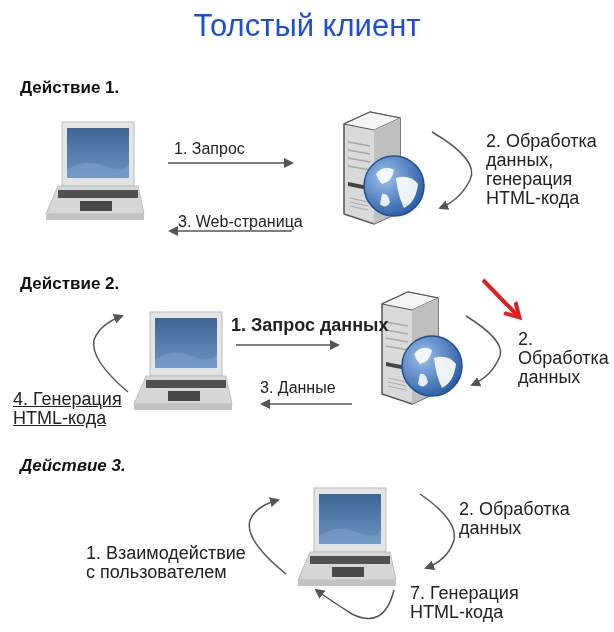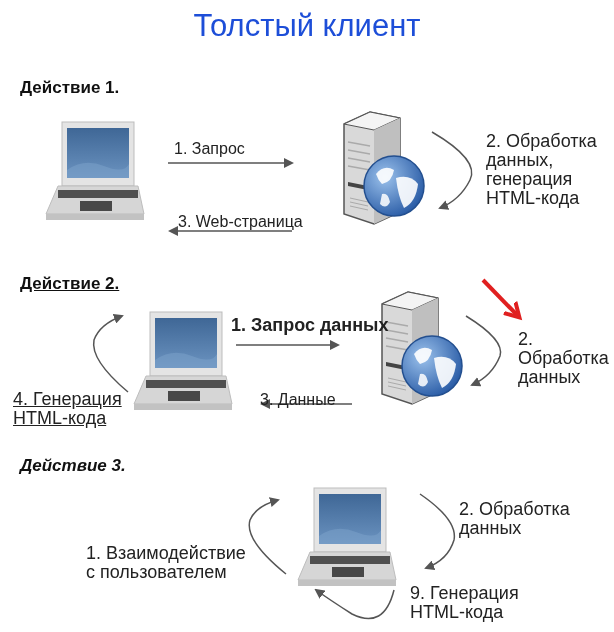--- a/index.html
+++ b/index.html
@@ -92,27 +92,27 @@
 <div class="abs title">Толстый клиент</div>
 
 <div class="abs section" style="left:20px; top:78px;">Действие 1.</div>
 <div class="abs lbl" style="left:174px; top:139px; font-size:16px;">1. Запрос</div>
 <div class="abs lbl" style="left:486px; top:132px;">2. Обработка
 данных,
 генерация
 HTML-кода</div>
 <div class="abs lbl" style="left:178px; top:196px; font-size:16px;margin-top:16px;">3. Web-страница</div>
 
-<div class="abs section" style="left:20px; top:274px;text-decoration:underline;">Действие 2.</div>
+<div class="abs section" style="left:20px; top:274px;">Действие 2.</div>
 <div class="abs lbl" style="left:231px; top:316px;font-weight:bold;">1. Запрос данных</div>
 <div class="abs lbl" style="left:518px; top:330px;">2. Обработка
 данных</div>
-<div class="abs lbl" style="left:260px; top:390px; font-size:16px;">3. Данные</div>
+<div class="abs lbl" style="left:260px; top:378px; font-size:16px;">3. Данные</div>
 <div class="abs lbl" style="left:13px; top:390px;text-decoration:underline;">4. Генерация
 HTML-кода</div>
 
 <div class="abs section" style="left:20px; top:456px;font-style:italic;">Действие 3.</div>
 <div class="abs lbl" style="left:86px; top:544px;">1. Взаимодействие
 с пользователем</div>
 <div class="abs lbl" style="left:459px; top:500px;">2. Обработка
 данных</div>
-<div class="abs lbl" style="left:410px; top:584px;">9. Генерация
+<div class="abs lbl" style="left:410px; top:584px;">7. Генерация
 HTML-кода</div>
 
 </body></html>

